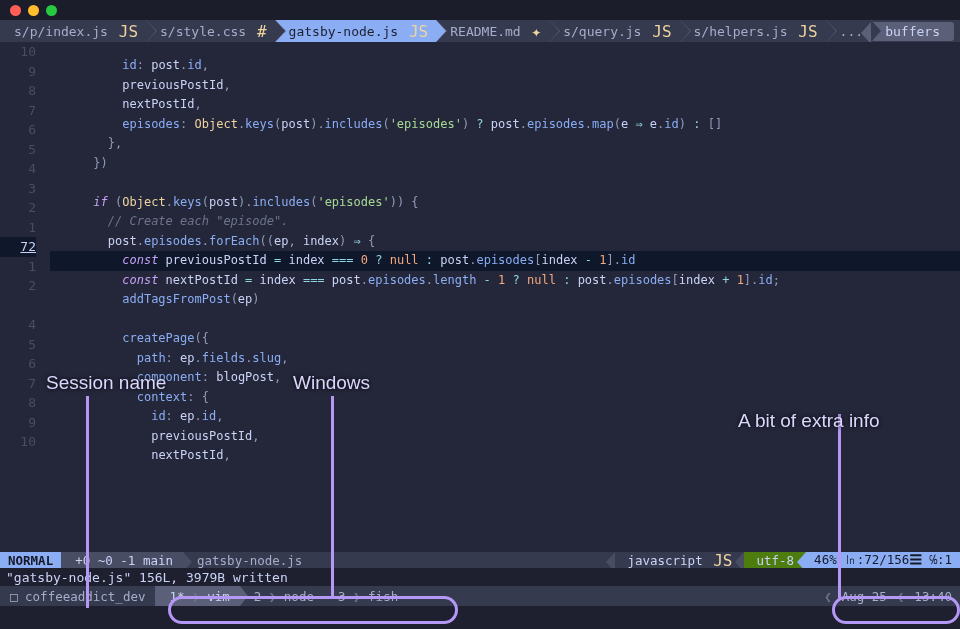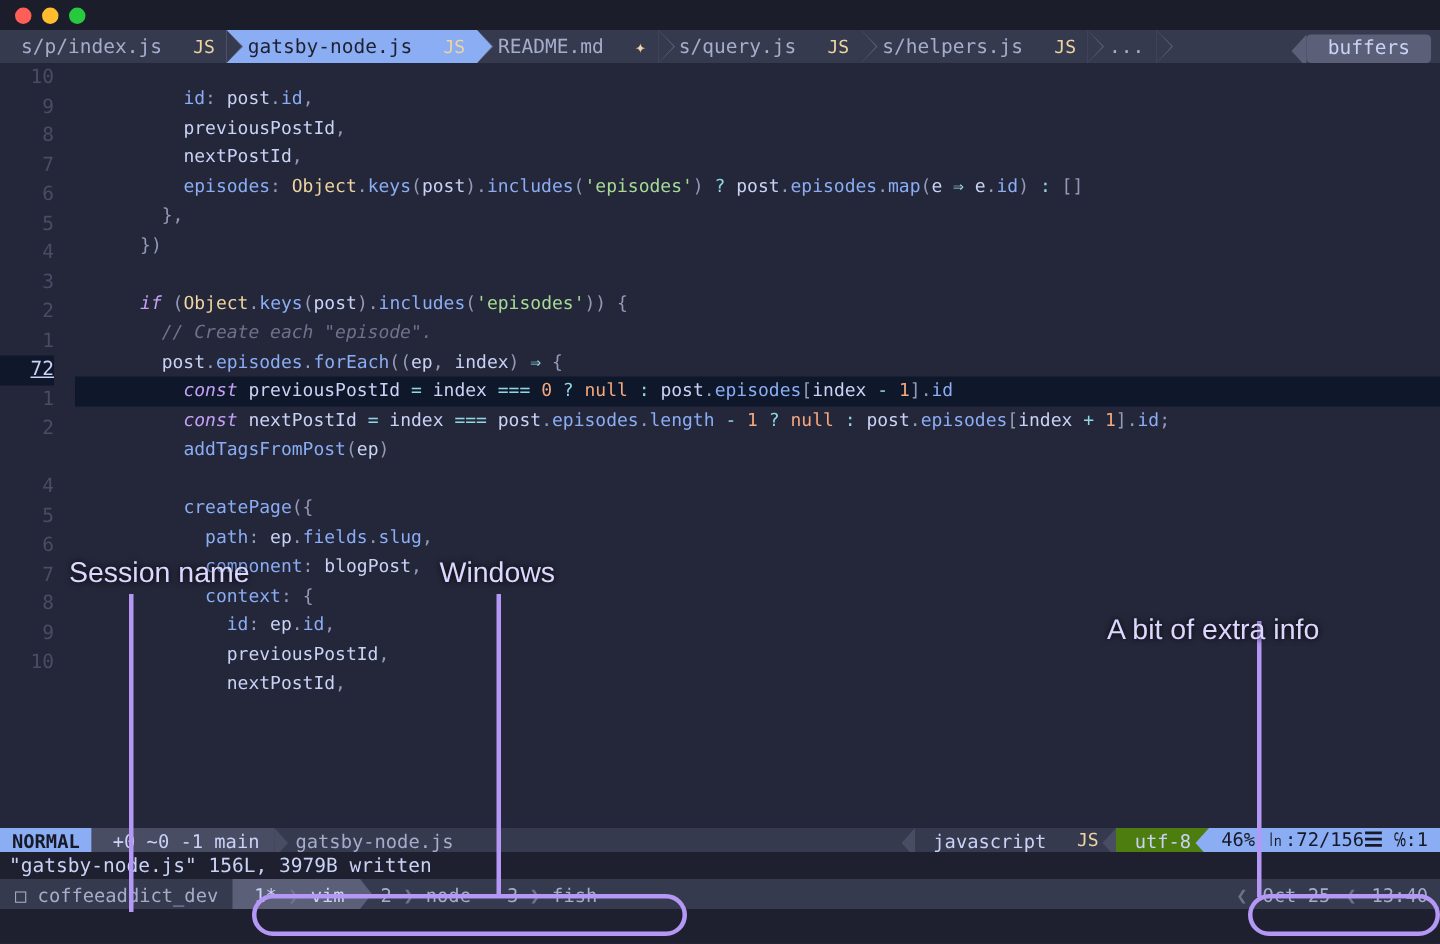--- a/index.html
+++ b/index.html
@@ -22,21 +22,21 @@
     gap: 7px;
   }
   .dot { width: 11px; height: 11px; border-radius: 50%; }
   .dot.red { background: #ff5f56; }
   .dot.yellow { background: #ffbd2e; }
   .dot.green { background: #27c93f; }
 
   .tabbar {
     height: 22px;
     display: flex;
-    align-items: flex-end;
+    align-items: center;
     background: #363a4f;
     font-size: 13px;
     white-space: nowrap;
     overflow: hidden;
   }
   .tab {
     display: flex;
     align-items: center;
     padding: 0 8px 0 14px;
     height: 100%;
@@ -59,21 +59,21 @@
   .tab .sepline {
     position: absolute;
     right: -11px;
     top: 0; bottom: 0;
     width: 0; height: 0;
     border-top: 11px solid transparent;
     border-bottom: 11px solid transparent;
     border-left: 11px solid #5b6078;
     z-index: 1;
   }
-  .badge-js { color: #eed49f; font-size: 12px; margin-left: 13px; }
+  .badge-js { color: #eed49f; font-size: 16px; margin-left: 3px; }
   .buffers-pill {
     margin-left: auto;
     background: #5b6078;
     color: #cad3f5;
     padding: 2px 14px;
     border-radius: 3px;
     margin-right: 6px;
     position: relative;
   }
   .buffers-pill::before {
@@ -275,20 +275,21 @@
 
 <div class="titlebar">
   <div class="dot red"></div>
   <div class="dot yellow"></div>
   <div class="dot green"></div>
 </div>
 
 <div class="tabbar" id="tabbar">
 
   <div class="tab inactive"><span>s/p/index.js</span>&nbsp;<span class="badge-js">JS</span><span class="sepline"></span><span class="sep"></span></div>
+    <div class="tab inactive"><span>s/style.css</span>&nbsp;<span class="badge-js">#</span><span class="sepline"></span><span class="sep"></span></div>
     <div class="tab active"><span>gatsby-node.js</span>&nbsp;<span class="badge-js">JS</span><span class="sepline"></span><span class="sep"></span></div>
     <div class="tab inactive"><span>README.md</span>&nbsp;<span class="badge-js">✦</span><span class="sepline"></span><span class="sep"></span></div>
     <div class="tab inactive"><span>s/query.js</span>&nbsp;<span class="badge-js">JS</span><span class="sepline"></span><span class="sep"></span></div>
     <div class="tab inactive"><span>s/helpers.js</span>&nbsp;<span class="badge-js">JS</span><span class="sepline"></span><span class="sep"></span></div>
     <div class="tab inactive">
       <span>...</span>
       <span class="sepline"></span>
       <span class="sep"></span>
     </div>
     <div class="buffers-pill">buffers</div>
@@ -339,21 +340,21 @@
     <span>□</span>&nbsp;
     <span>coffeeaddict_dev</span>
   </div>
   <div id="tmux-windows" style="display:flex;height:100%">
       <div class="tmux-win active"><span>1*</span>&nbsp;<span class="tmux-chev">❯</span>&nbsp;<span>vim</span></div>
       <div class="tmux-win"><span>2</span>&nbsp;<span class="tmux-chev">❯</span>&nbsp;<span>node</span></div>
       <div class="tmux-win"><span>3</span>&nbsp;<span class="tmux-chev">❯</span>&nbsp;<span>fish</span></div>
     </div>
   <div class="tmux-right">
     <span class="tmux-chev">❮</span>
-    <span>Oct 25</span>
+    <span>Aug 25</span>
     <span class="tmux-chev">❮</span>
     <span>13:40</span>
   </div>
 </div>
 
 <div class="anno" style="left:46px; top:372px;">Session name</div>
 <div class="anno" style="left:293px; top:372px;">Windows</div>
 <div class="anno" style="left:698px; top:410px;margin-left:40px;">A bit of extra info</div>
 
 <div class="anno-line" style="left:86px;  top:396px; height:212px;"></div>

